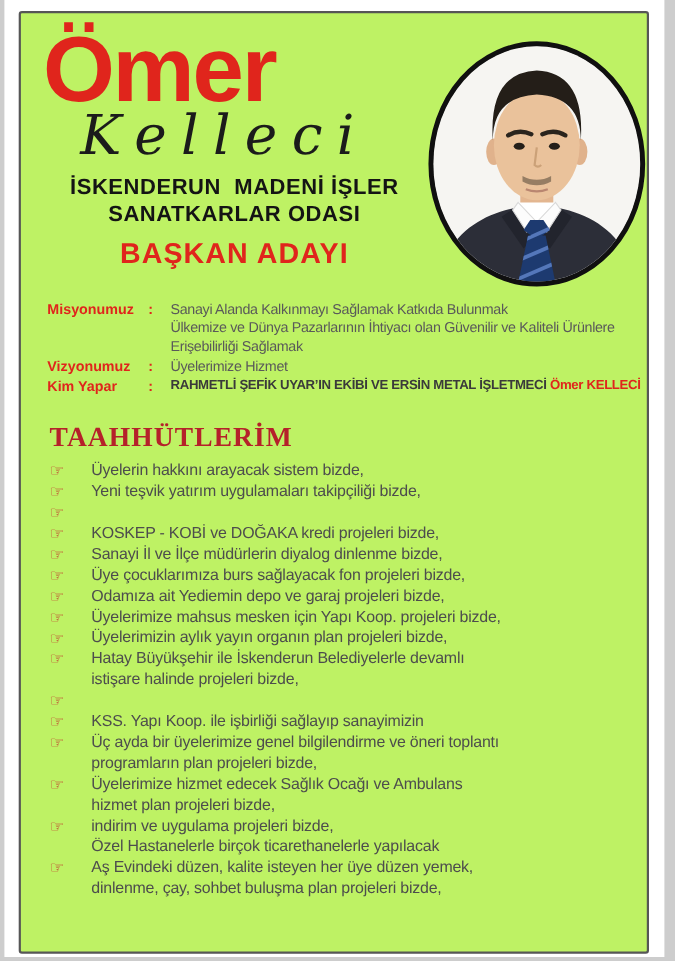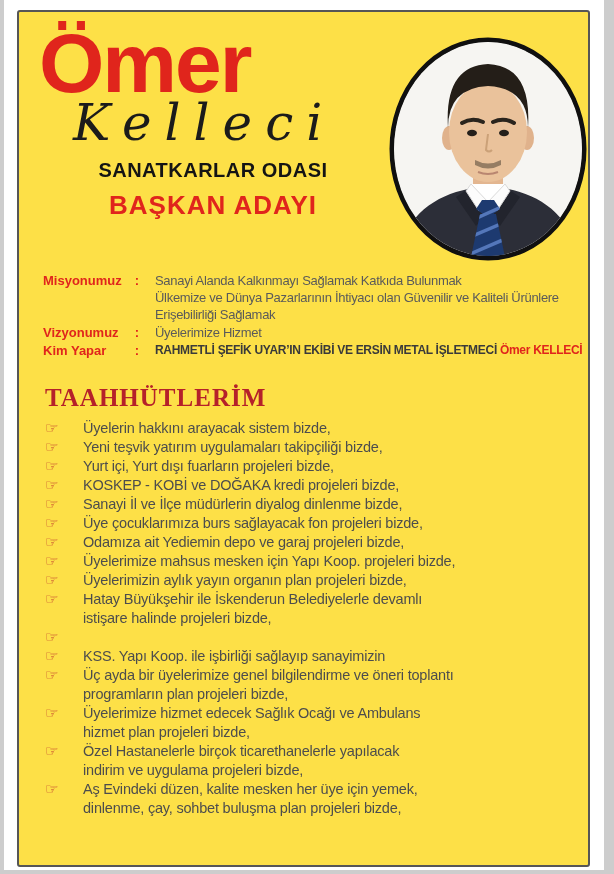--- a/index.html
+++ b/index.html
@@ -4,21 +4,21 @@
 <style>
   html,body{margin:0;padding:0;}
   body{
     width:614px;height:874px;position:relative;overflow:hidden;
     background:#cdcdcd;
     font-family:"Liberation Sans",sans-serif;
   }
   .sheet{position:absolute;left:4px;top:0;width:600px;height:870px;background:#ffffff;}
   .page{
     position:absolute;left:13px;top:10px;width:569px;height:853px;
-    border:2px solid #565656;border-radius:3px;background:#fde047;overflow:hidden;
+    border:2px solid #565656;border-radius:3px;background:#bef264;overflow:hidden;
   }
   
   .header-left{position:absolute;left:20px;top:12px;width:348px;}
   .name-first{
     font-size:84px;font-weight:800;line-height:0.95;color:#e0251c;
     letter-spacing:-2px;white-space:nowrap;
   }
   .name-last{
     font-family:"DejaVu Serif",serif;font-style:italic;font-weight:400;
     font-size:50px;color:#1b1b1b;letter-spacing:13px;margin:-10px 0 6px 34px;
@@ -61,20 +61,21 @@
 </style>
 </head>
 <body>
 
 <div class="sheet">
   <div class="page">
 
     <div class="header-left">
       <div class="name-first">Ömer</div>
       <div class="name-last">Kelleci</div>
+      <div class="org">İSKENDERUN  MADENİ İŞLER</div>
       <div class="org">SANATKARLAR ODASI</div>
       <div class="role">BAŞKAN ADAYI</div>
     </div>
 
     <div class="photo">
       <svg viewBox="0 0 200 226" width="200" height="226">
         <defs>
           <clipPath id="pc">
               <ellipse cx="100" cy="113" rx="94" ry="107"></ellipse>
             </clipPath>
@@ -149,23 +150,20 @@
             </div>
           </div>
           <div class="c-item">
             <span class="hand">☞</span>
             <div class="c-text">
               <div>Yeni teşvik yatırım uygulamaları takipçiliği bizde,</div>
             </div>
           </div>
           <div class="c-item">
             <span class="hand">☞</span>
-            <div class="c-text">
-              <div>Yurt içi, Yurt dışı fuarların projeleri bizde,</div>
-            </div>
           </div>
           <div class="c-item">
             <span class="hand">☞</span>
             <div class="c-text">
               <div>KOSKEP - KOBİ ve DOĞAKA kredi projeleri bizde,</div>
             </div>
           </div>
           <div class="c-item">
             <span class="hand">☞</span>
             <div class="c-text">
@@ -222,28 +220,28 @@
           <div class="c-item">
             <span class="hand">☞</span>
             <div class="c-text">
               <div>Üyelerimize hizmet edecek Sağlık Ocağı ve Ambulans</div>
               <div>hizmet plan projeleri bizde,</div>
             </div>
           </div>
           <div class="c-item">
             <span class="hand">☞</span>
             <div class="c-text">
+              <div>indirim ve uygulama projeleri bizde,</div>
               <div>Özel Hastanelerle birçok ticarethanelerle yapılacak</div>
-              <div>indirim ve uygulama projeleri bizde,</div>
-            </div>
-          </div>
-          <div class="c-item">
-            <span class="hand">☞</span>
-            <div class="c-text">
-              <div>Aş Evindeki düzen, kalite mesken her üye için yemek,</div>
+            </div>
+          </div>
+          <div class="c-item">
+            <span class="hand">☞</span>
+            <div class="c-text">
+              <div>Aş Evindeki düzen, kalite isteyen her üye düzen yemek,</div>
               <div>dinlenme, çay, sohbet buluşma plan projeleri bizde,</div>
             </div>
           </div>
         </div>
     </div>
 
   </div>
 </div>
 
 </body></html>

